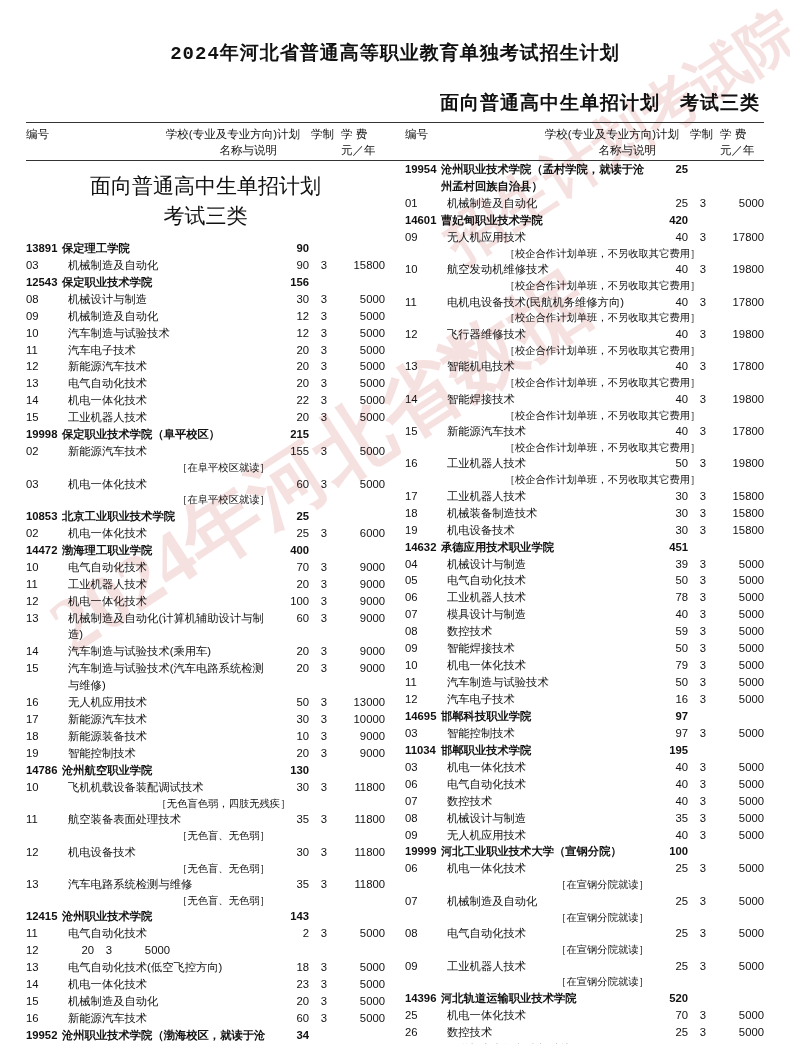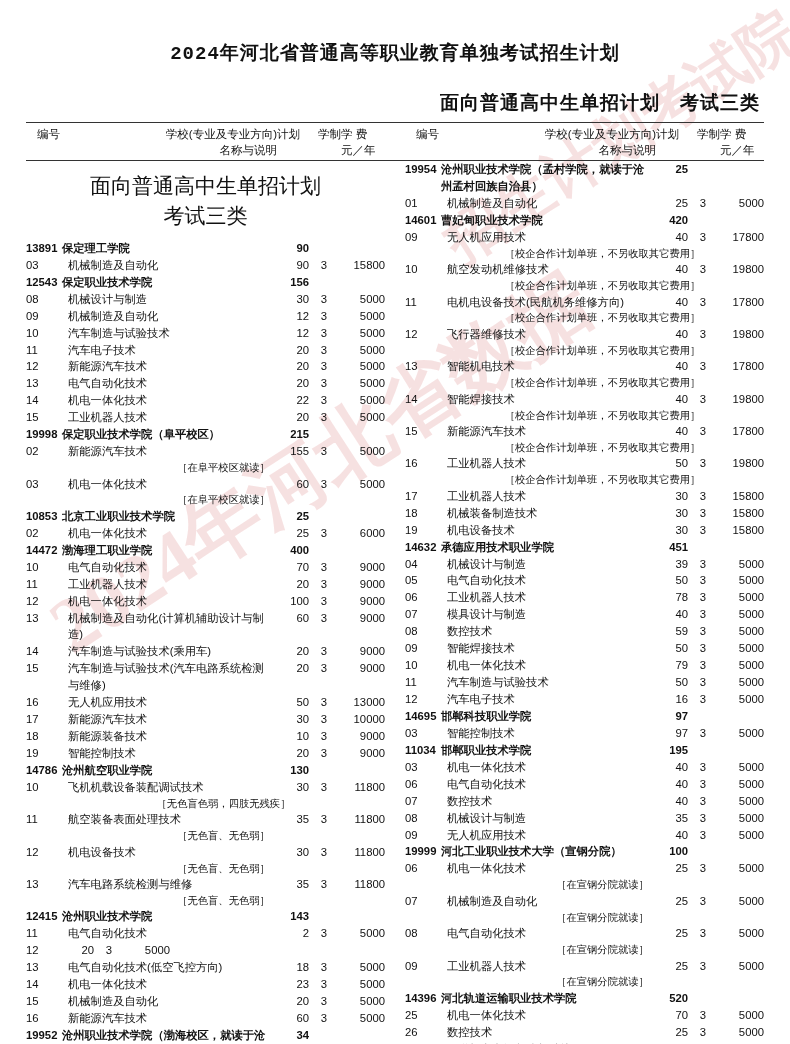--- a/index.html
+++ b/index.html
@@ -71,24 +71,24 @@
   }
   .col.left{padding-right:10px;}
   .col.right{padding-left:10px;}
 
   .hdrow{
     display:flex;
     font-size:11.5px;
     padding:4px 0 2px 0;
     line-height:1.35;
   }
-  .hdrow .h-code{width:34px;flex:none;text-align:right;}
+  .hdrow .h-code{width:34px;flex:none;}
   .hdrow .h-name{flex:1;text-align:right;}
   .hdrow .h-plan{width:34px;flex:none;text-align:left;}
-  .hdrow .h-len{width:30px;flex:none;text-align:right;}
+  .hdrow .h-len{width:30px;flex:none;text-align:left;}
   .hdrow .h-fee{width:44px;flex:none;}
   .hdrow .sub{display:block;}
 
   .big-head{
     text-align:center;
     font-size:21px;
     font-weight:normal;
     line-height:1.45;
     margin:10px 0 8px 0;
     font-family:"Liberation Serif","DejaVu Serif",serif;

